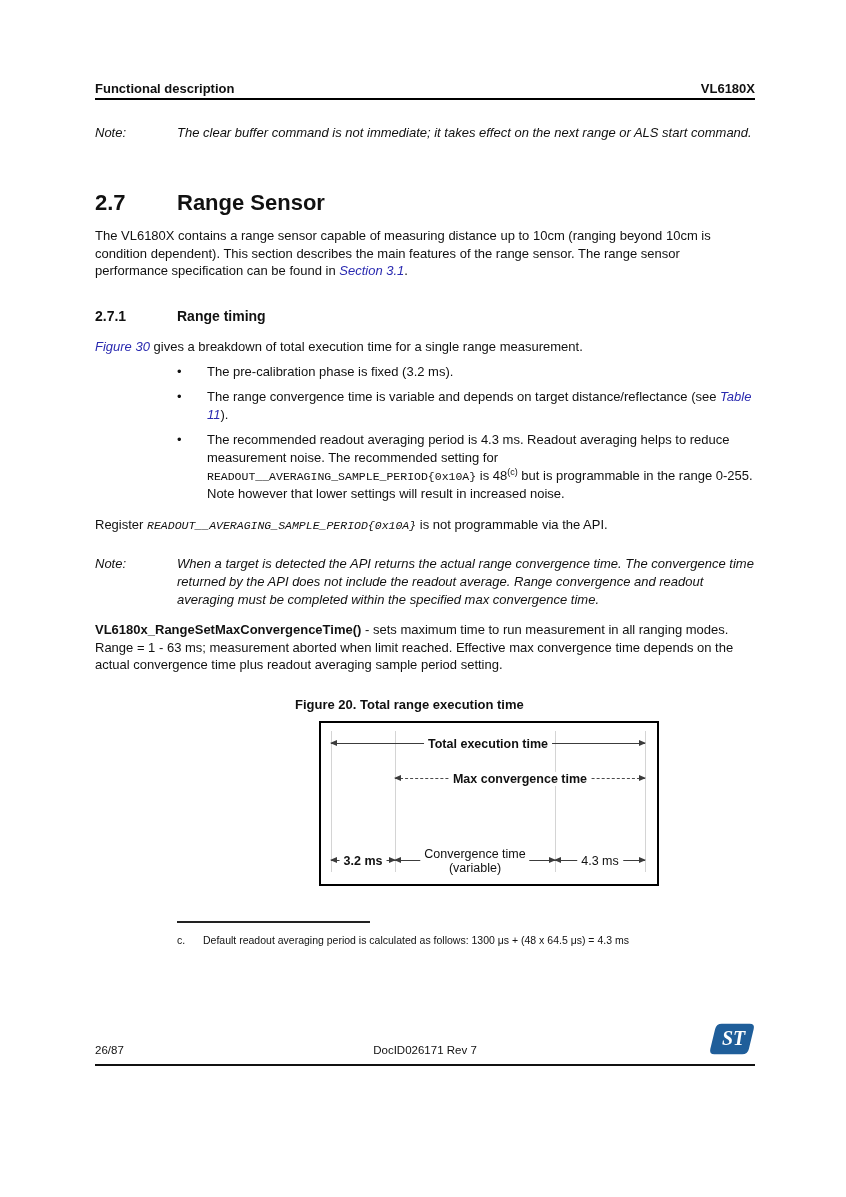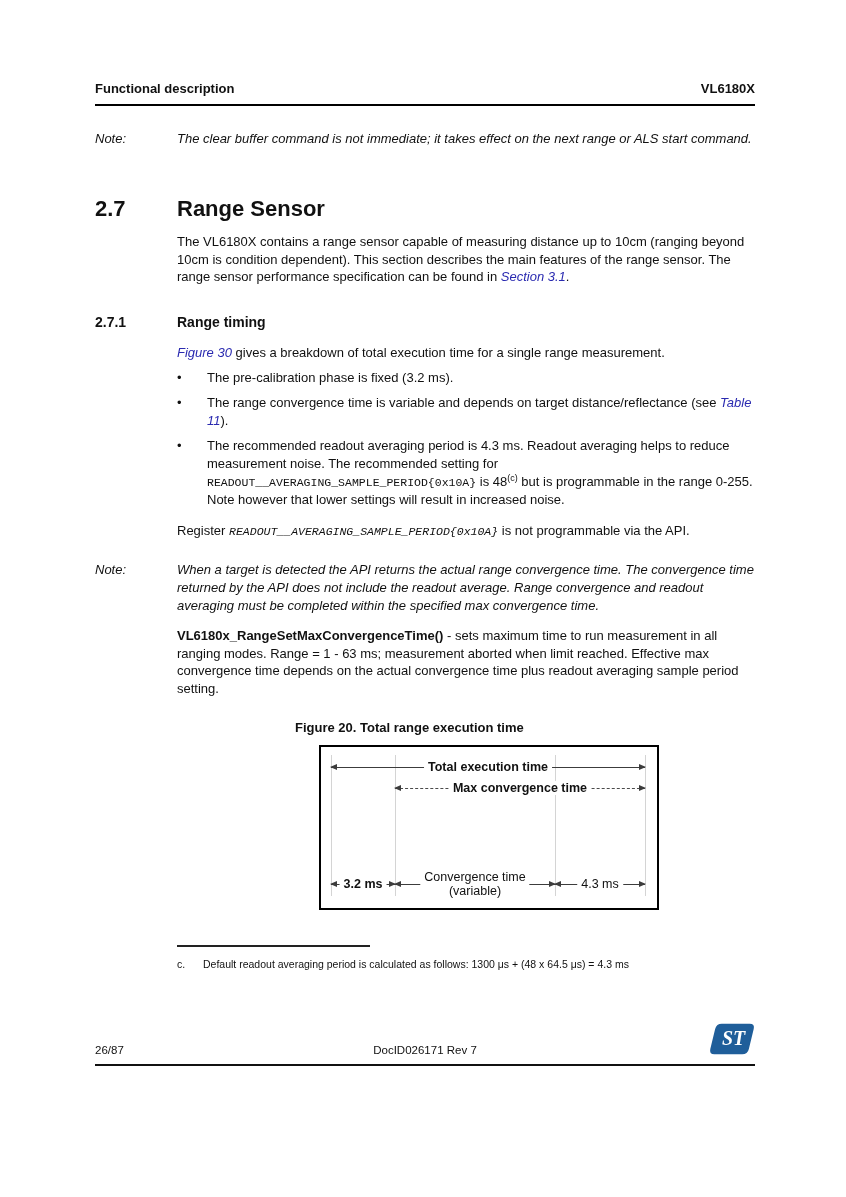--- a/index.html
+++ b/index.html
@@ -8,30 +8,30 @@
     position:relative; width:846px; height:1197px; margin:0 auto;
     background:#ffffff; color:#111;
     font-family:"Liberation Sans", sans-serif;
     font-size:13px; line-height:17.6px;
     overflow:hidden;
   }
   .header {
     margin:80px 91px 0 95px;
     display:flex; justify-content:space-between;
     font-weight:bold; font-size:13px;
-    padding-bottom:6px; border-bottom:2px solid #000;
+    padding-bottom:0; border-bottom:2px solid #000;
   }
   .content { margin:0 91px 0 95px; }
   .row { display:grid; grid-template-columns:82px 1fr; }
   .italic { font-style:italic; }
   .note-body p { margin-bottom:9px; }
   .note1 { margin-top:24px; }
   .h2row { margin-top:42px; font-size:22px; font-weight:bold; line-height:22px; }
   .h3row { margin-top:27px; font-size:14px; font-weight:bold; line-height:18px; }
-  .para { margin-left:82px; margin-top:13px; }
+  .para { margin-top:13px; }
   .bullets { margin-left:82px; margin-top:7px; list-style:none; }
   .bullets li { display:grid; grid-template-columns:30px 1fr; margin-bottom:8px; }
   .marker { font-size:13px; }
   .code { font-family:"Liberation Mono", monospace; font-size:11.5px; letter-spacing:0; }
   sup { font-size:9px; line-height:0; }
   .note2 { margin-top:21px; }
   .link { font-style:italic; cursor:pointer; }
   b { font-weight:bold; }
 
   
@@ -139,21 +139,21 @@
       <div class="frame">
         <div class="guide" style="left:10px"></div>
         <div class="guide" style="left:74px"></div>
         <div class="guide" style="left:234px"></div>
         <div class="guide" style="left:324px"></div>
 
         <div class="arrow" style="left:10px; width:314px; top:20px;">
           <span class="albl bold">Total execution time</span>
         </div>
 
-        <div class="arrow dashed" style="left:74px; width:250px; top:41px;">
+        <div class="arrow dashed" style="left:74px; width:250px; top:55px;">
           <span class="albl bold">Max convergence time</span>
         </div>
 
 
         <div class="arrow" style="left:10px; width:64px; top:137px;">
           <span class="albl bold">3.2 ms</span>
         </div>
         <div class="arrow" style="left:74px; width:160px; top:137px;">
           <span class="albl">
               <span class="l1">Convergence time</span>

